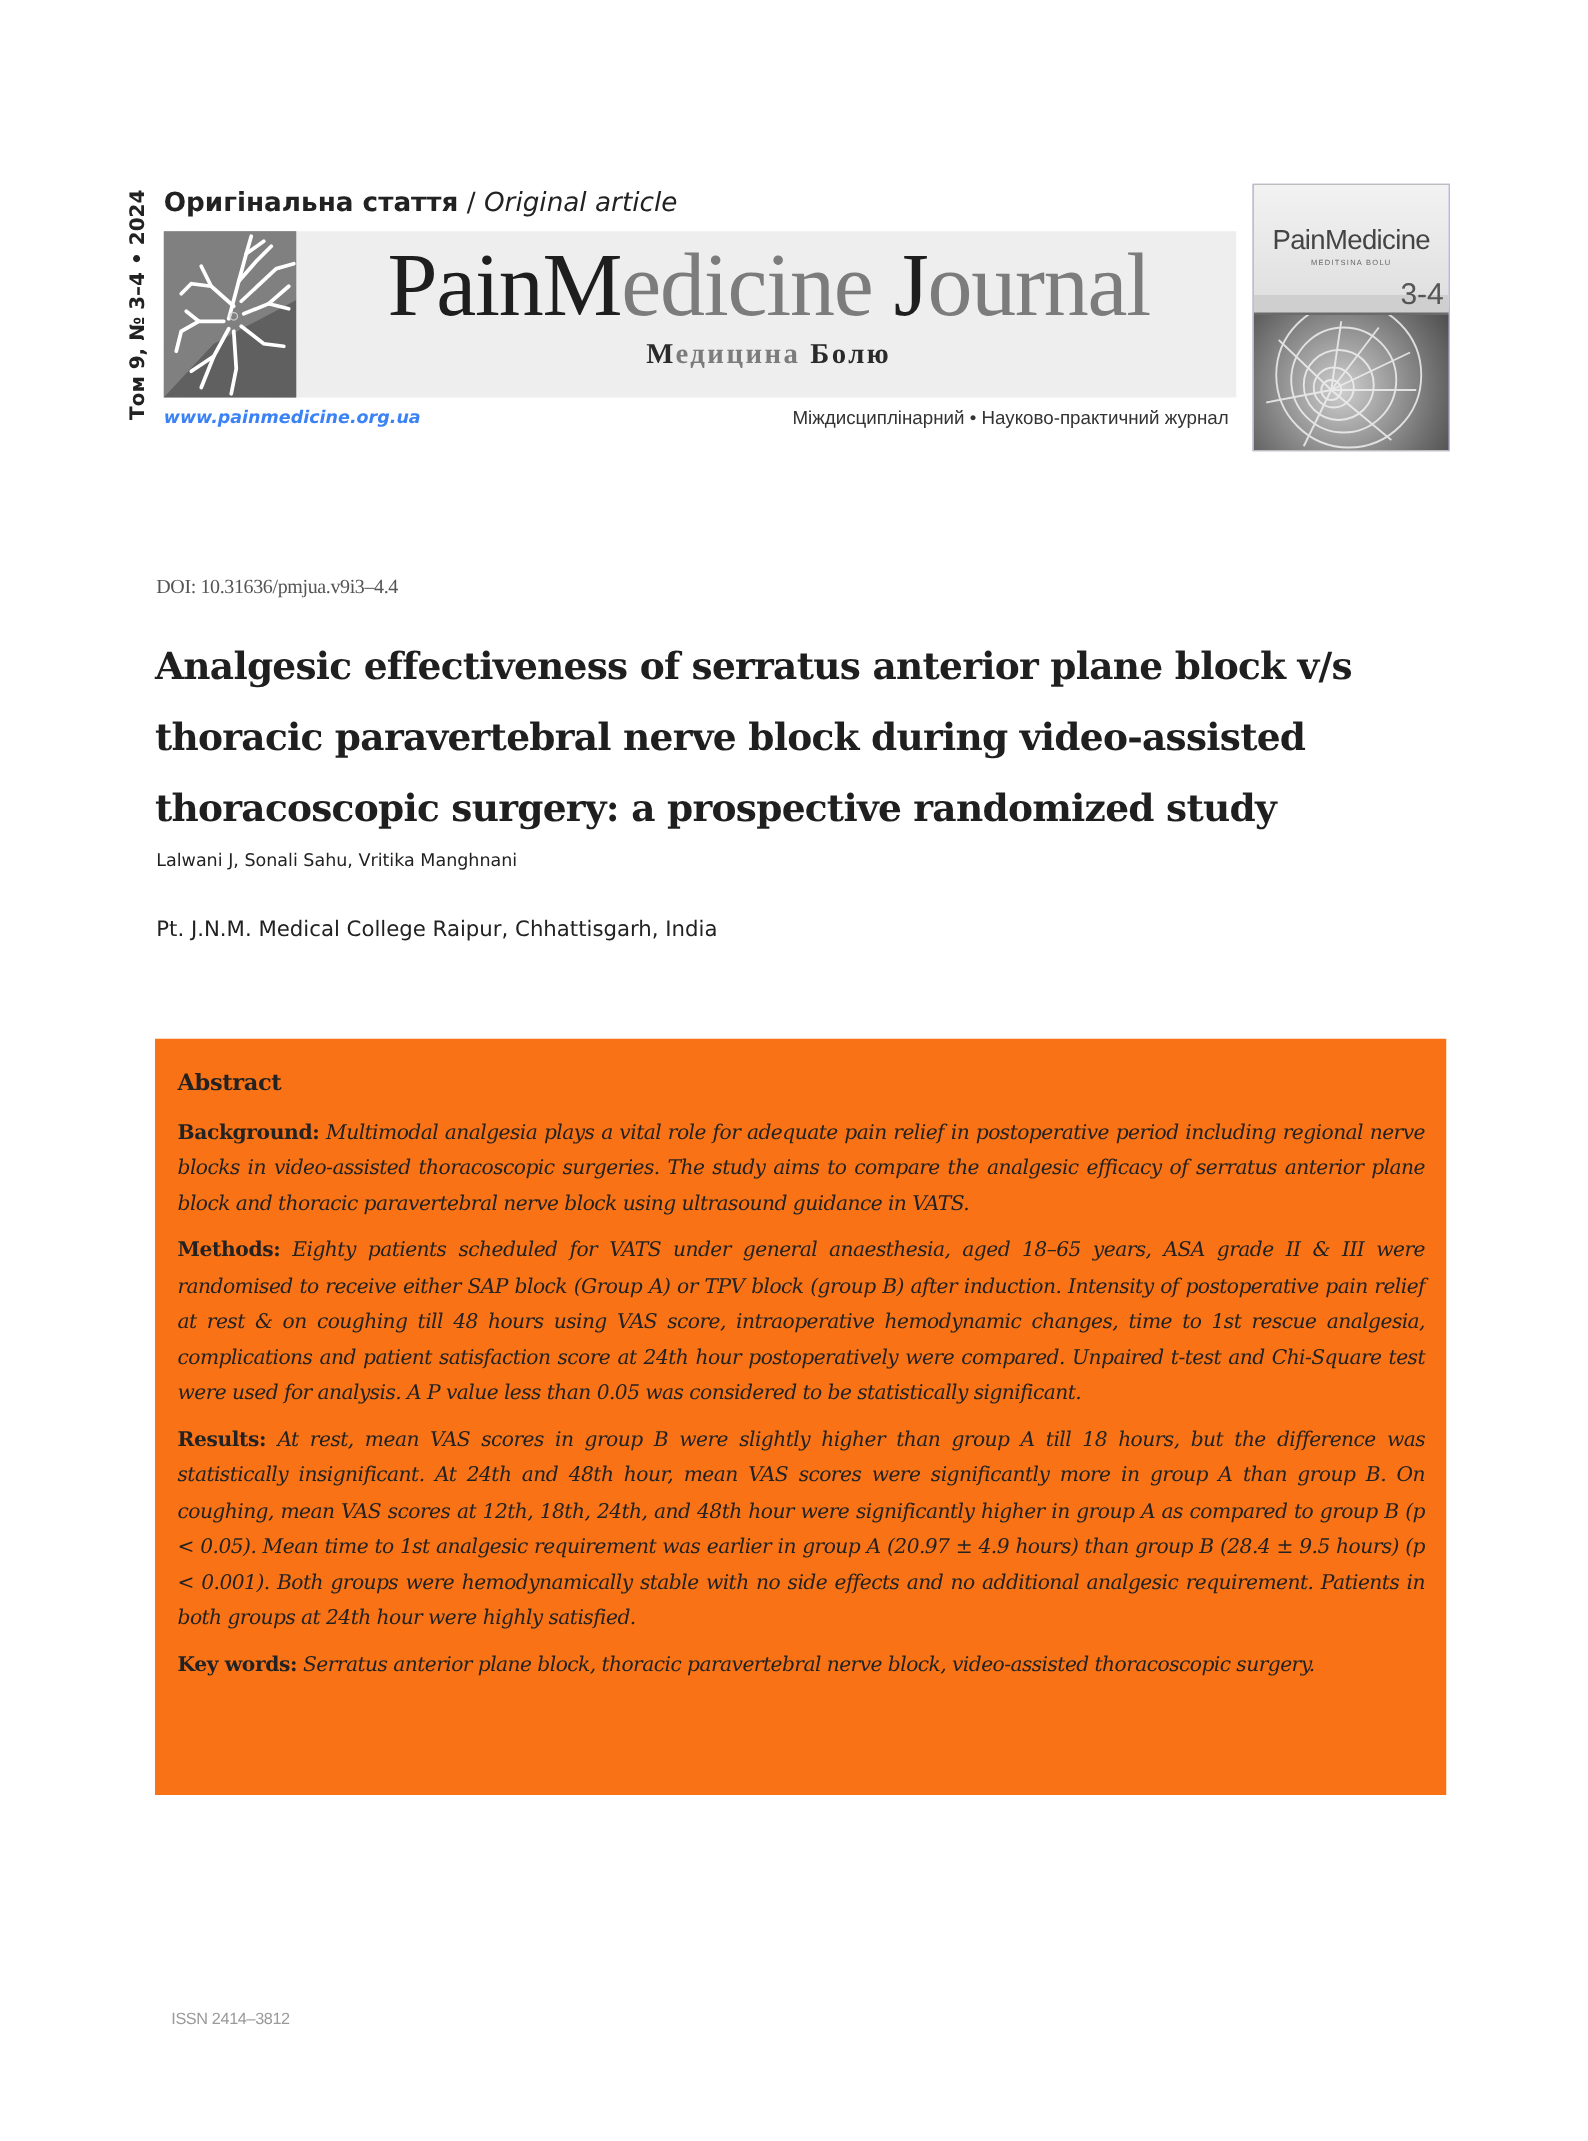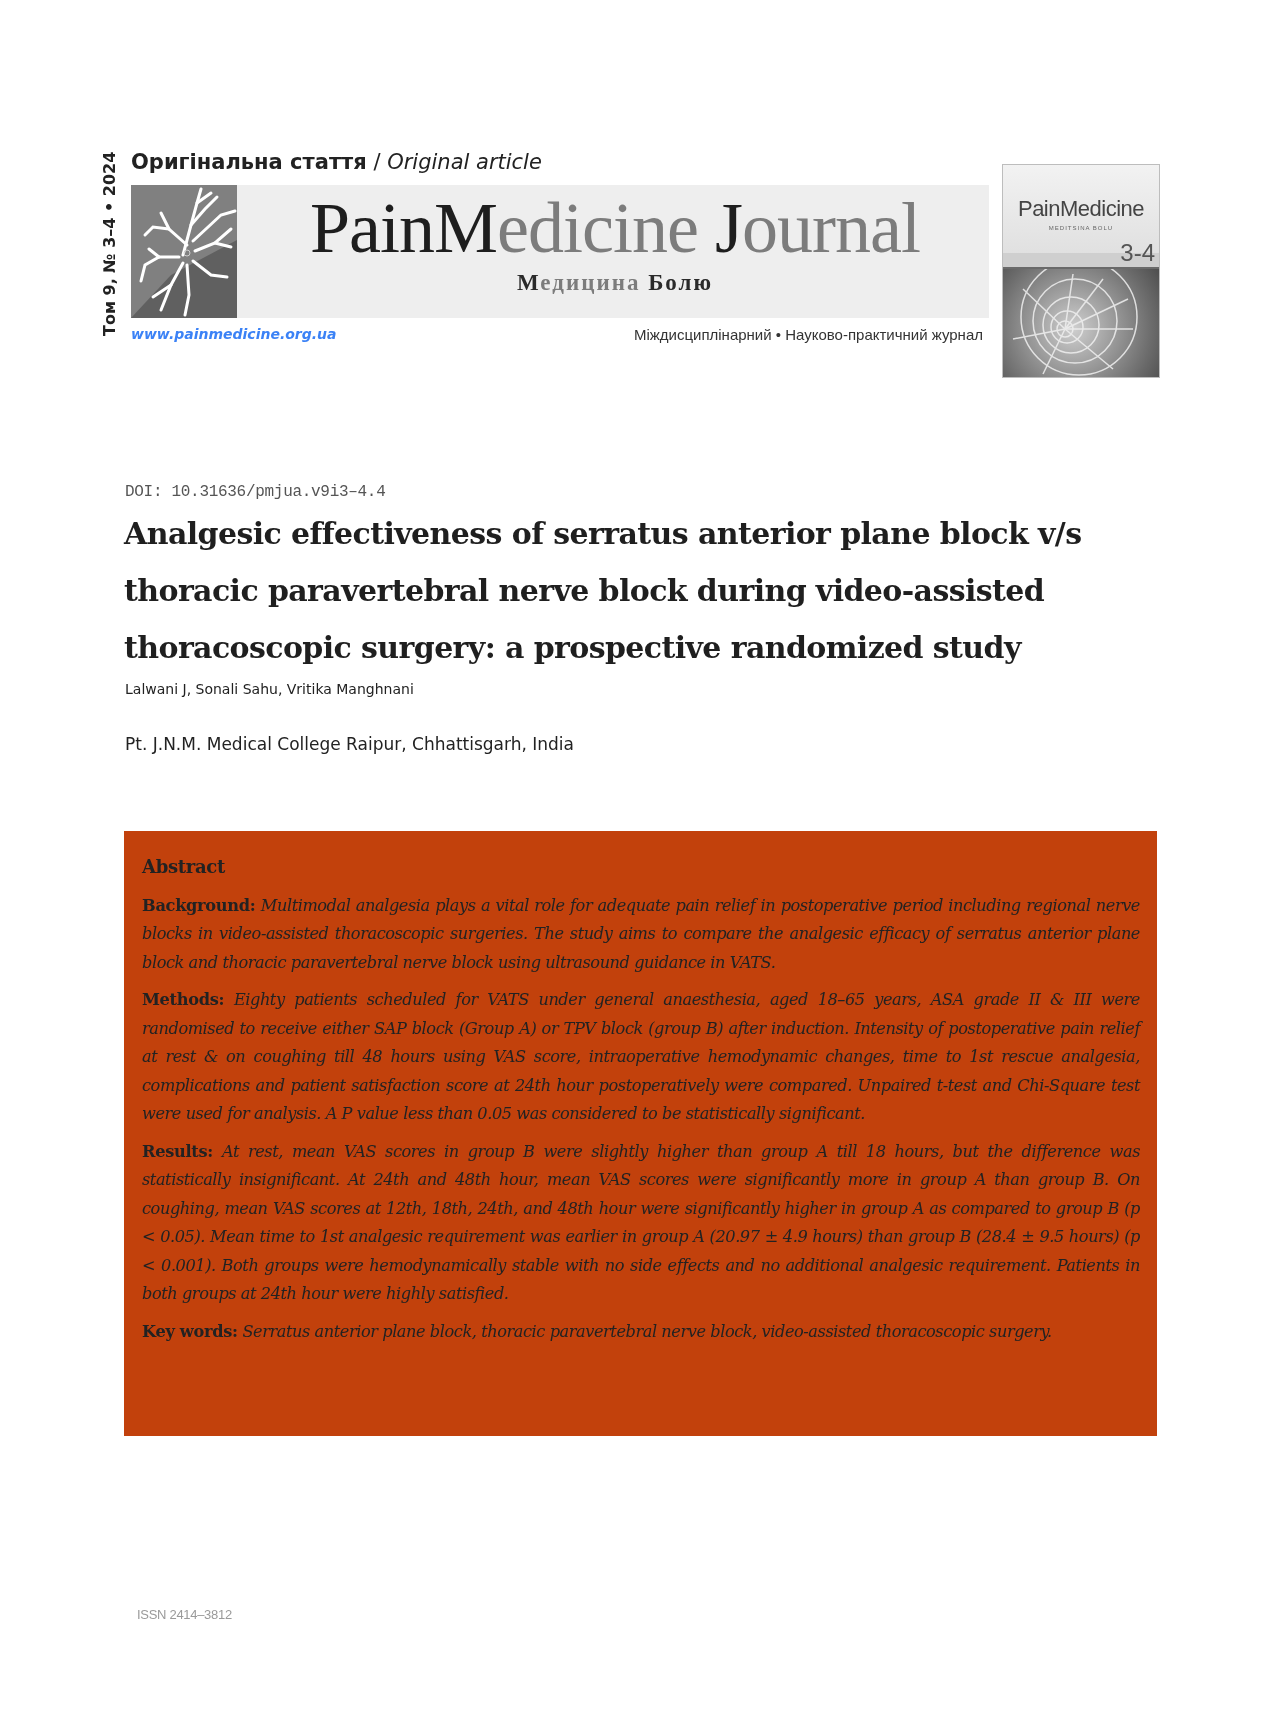--- a/index.html
+++ b/index.html
@@ -18,37 +18,37 @@
   .journal-title { position: absolute; left: 240px; top: 188px; width: 750px; text-align: center; font-family: "Liberation Serif", serif; font-size: 72px; letter-spacing: -1px; line-height: 80px; white-space: nowrap; }
   .journal-title .dark { color: #1e1e1e; }
   .journal-title .light { color: #7c7c7c; }
 
   .journal-subtitle { position: absolute; left: 240px; top: 270px; width: 750px; text-align: center; font-family: "Liberation Serif", serif; font-size: 23px; font-weight: bold; letter-spacing: 2px; color: #2a2a2a; }
   .journal-subtitle .light { color: #7c7c7c; }
 
   .website { position: absolute; left: 131px; top: 326px; font-family: "DejaVu Sans", sans-serif; font-style: italic; font-weight: bold; font-size: 14px; color: #3b82f6; }
   .tagline { position: absolute; right: 287px; top: 326px; font-family: "Liberation Sans", sans-serif; font-size: 15px; color: #333; white-space: nowrap; }
 
-  .cover { position: absolute; left: 1002px; top: 164px; width: 156px; height: 212px; border: 1px solid #bdbdbd; overflow: hidden; background: #c4b5fd; }
+  .cover { position: absolute; left: 1002px; top: 147px; width: 156px; height: 212px; border: 1px solid #bdbdbd; overflow: hidden; background: #c4b5fd; }
   .cover-top { position: absolute; left: 0; top: 0; width: 100%; height: 100px; background: linear-gradient(180deg, #f2f2f2, #dedede); }
   .cover-title { position: absolute; left: 0; top: 31px; width: 100%; text-align: center; font-family: "Liberation Sans", sans-serif; font-size: 22px; color: #444; letter-spacing: -0.5px; }
   .cover-sub { position: absolute; left: 0; top: 60px; width: 100%; text-align: center; font-family: "Liberation Sans", sans-serif; font-size: 6px; letter-spacing: 1px; color: #666; }
   .cover-strip { position: absolute; left: 0; top: 88px; width: 100%; height: 14px; background: #cfcfcf; border-bottom: 2px solid #6a6a6a; }
   .cover-issue { position: absolute; right: 4px; top: 74px; font-family: "Liberation Sans", sans-serif; font-size: 24px; color: #555; }
   .cover-image { position: absolute; left: 0; top: 104px; width: 100%; height: 108px; background: radial-gradient(circle at 45% 55%, #cfcfcf 0%, #9a9a9a 40%, #6c6c6c 75%, #4e4e4e 100%); }
   .cover-image svg { width: 100%; height: 100%; display: block; }
 
-  .doi { position: absolute; left: 125px; top: 483px; font-family: Liberation Mono, monospace; font-size: 16px; color: #555; letter-spacing: -0.3px; }
+  .doi { position: absolute; left: 125px; top: 461px; font-family: Liberation Serif, serif; font-size: 16px; color: #555; letter-spacing: -0.3px; }
 
   .paper-title { position: absolute; left: 124px; top: 505px; width: 1050px; font-family: "DejaVu Serif", serif; font-weight: bold; font-size: 30px; line-height: 57px; color: #1f1f1f; letter-spacing: -0.6px; }
 
   .authors { position: absolute; left: 125px; top: 681px; font-family: "DejaVu Sans", sans-serif; font-size: 14px; color: #222; }
   .affiliation { position: absolute; left: 125px; top: 734px; font-family: "DejaVu Sans", sans-serif; font-size: 17px; color: #222; text-align: center; }
 
-  .abstract { position: absolute; left: 124px; top: 831px; width: 1033px; height: 605px; background: #c2410c; box-sizing: border-box; padding: 22px 17px 0 18px; font-family: "DejaVu Serif", serif; font-size: 16.2px; line-height: 28.5px; color: #222; }
+  .abstract { position: absolute; left: 124px; top: 831px; width: 1033px; height: 605px; background: #f97316; box-sizing: border-box; padding: 22px 17px 0 18px; font-family: "DejaVu Serif", serif; font-size: 16.2px; line-height: 28.5px; color: #222; }
   .abstract-heading { font-weight: bold; font-size: 18px; margin-bottom: 10px; letter-spacing: -0.3px; }
   .abstract p { margin: 0 0 9px 0; text-align: justify; letter-spacing: -0.45px; }
   .abstract .label { font-weight: bold; font-style: normal; letter-spacing: -0.3px; }
   .abstract .body { font-style: italic; }
 
   .issn { position: absolute; left: 125px; top: 1607px; font-family: "Liberation Sans", sans-serif; font-size: 13px; color: #9a9a9a; letter-spacing: -0.3px; margin-left: 12px; }
 </style>
 </head>
 <body>
 

